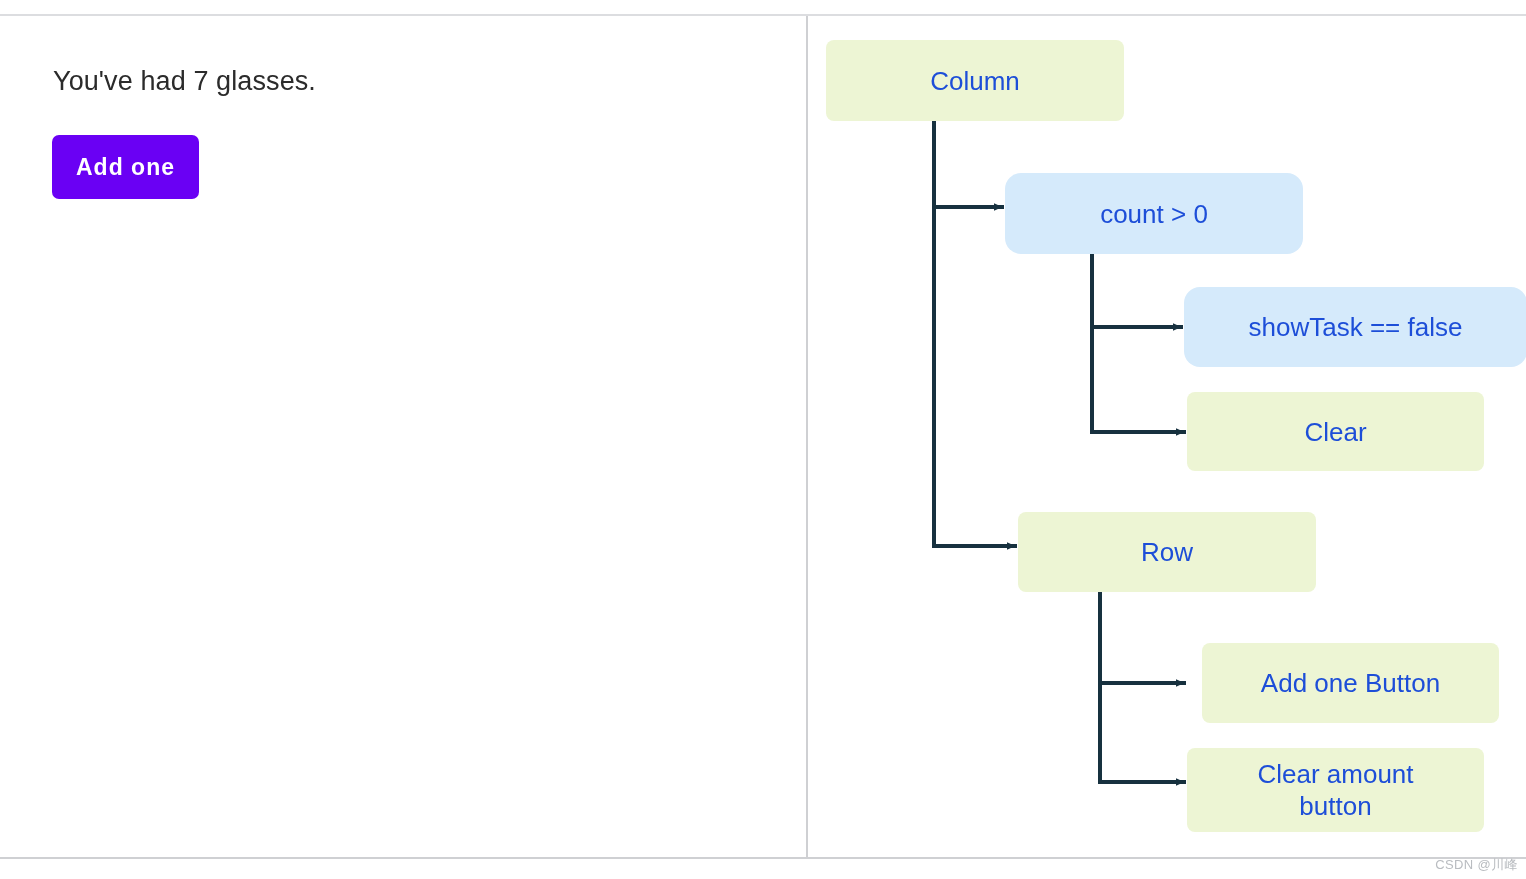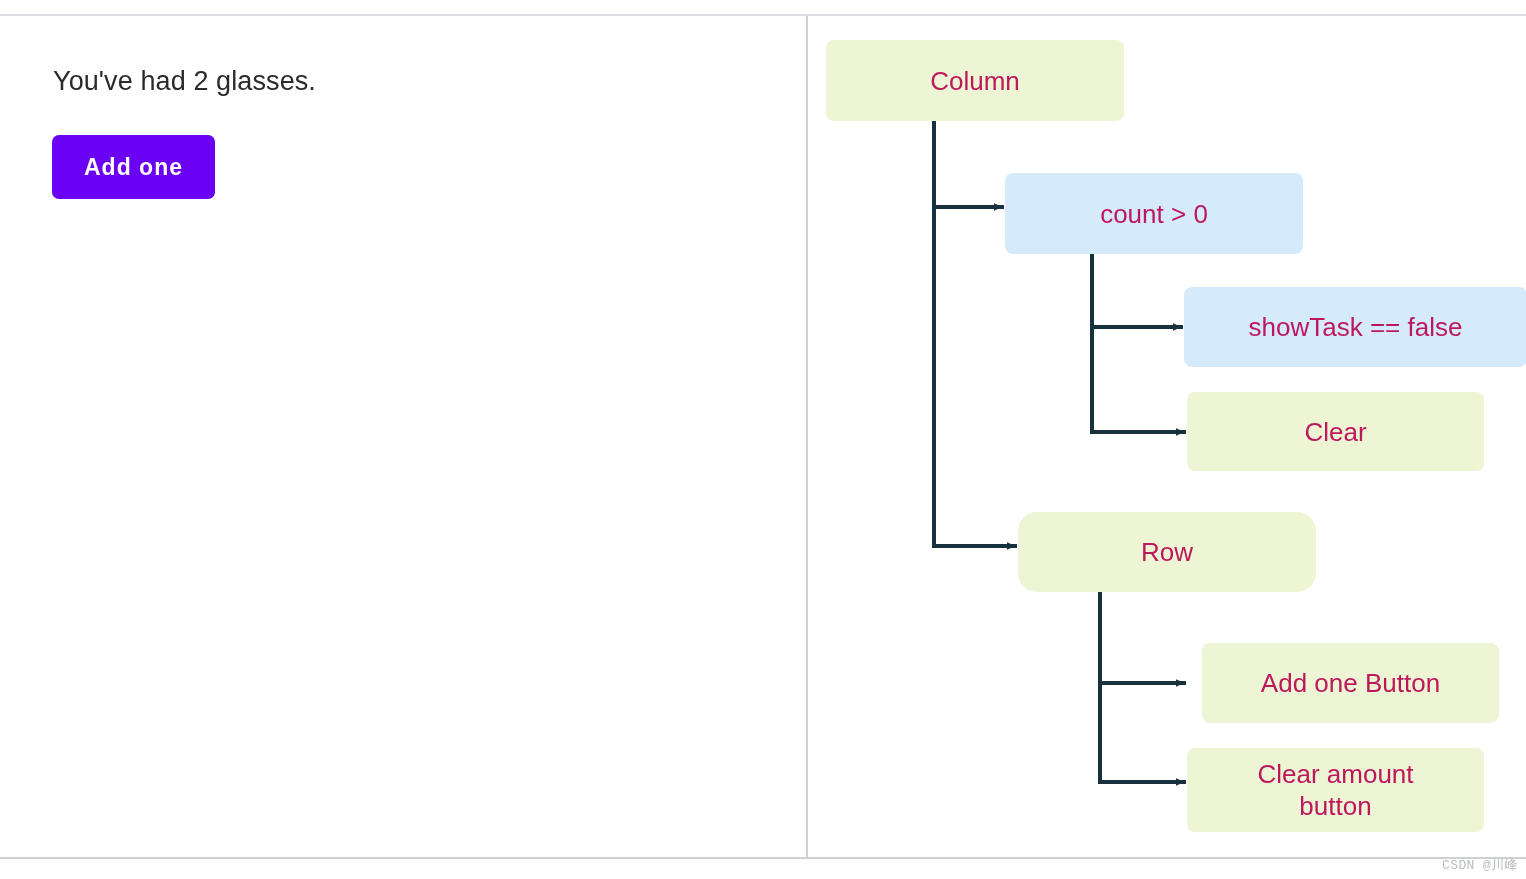--- a/index.html
+++ b/index.html
@@ -70,21 +70,21 @@
     flex-direction: row;
     align-items: flex-start;
     gap: 15px;
   }
   .app-button {
     background: #6a00f4;
     color: #ffffff;
     border: none;
     border-radius: 7px;
     height: 64px;
-    padding: 0 32px;
+    padding: 0 24px;
     font-family: "Liberation Sans", "DejaVu Sans", sans-serif;
     font-size: 23px;
     font-weight: bold;
     letter-spacing: 1.0px;
     cursor: pointer;
     display: flex;
     align-items: center;
     justify-content: center;
     white-space: nowrap;
   }
@@ -105,49 +105,49 @@
     width: 718px;
     height: 841px;
   }
   .node {
     position: absolute;
     border-radius: 8px;
     display: flex;
     align-items: center;
     justify-content: center;
     text-align: center;
-    color: #be185d;
+    color: #1d4ed8;
     font-size: 26px;
     line-height: 32px;
     padding: 20px 10px;
   }
   .node-green { background: #edf5d4; }
-  .node-blue  { background: #d5eafb; }
+  .node-blue  { background: #d5eafb; border-radius: 16px; }
 
   
   .watermark {
     position: absolute;
     right: 8px;
     top: 856px;
     font-size: 13px;
     color: #b9bcc0;
     letter-spacing: 0.4px;
     white-space: nowrap;
-    font-family: Liberation Mono, monospace;
+    font-family: Liberation Sans, sans-serif;
   }
 </style>
 </head>
 <body>
 
 <div class="rule-top"></div>
 <div class="rule-bottom"></div>
 <div class="rule-vertical"></div>
 
 <div class="app-pane">
-  <div class="app-status-text">You've had 2 glasses.</div>
+  <div class="app-status-text">You've had 7 glasses.</div>
 
   <div class="app-button-row">
     <button class="app-button">Add one</button>
   </div>
 </div>
 
 <div class="diagram-pane">
   <svg class="diagram-svg" viewBox="0 0 718 841">
     <defs>
       <marker id="arrowhead" markerWidth="9" markerHeight="8" refX="8.5" refY="4" orient="auto" markerUnits="userSpaceOnUse">
@@ -161,19 +161,19 @@
         <path d="M284,240 L284,416 L376,416" marker-end="url(#arrowhead)"></path>
         <path d="M292,578 L292,667 L376,667" marker-end="url(#arrowhead)"></path>
         <path d="M292,578 L292,766 L376,766" marker-end="url(#arrowhead)"></path>
       </g>
   </svg>
   <div id="node-layer">
       <div class="node node-green" style="left: 18px; top: 24px; width: 298px; height: 81px;">Column</div>
       <div class="node node-blue" style="left: 197px; top: 157px; width: 298px; height: 81px;">count &gt; 0</div>
       <div class="node node-blue" style="left: 376px; top: 271px; width: 343px; height: 80px;">showTask == false</div>
       <div class="node node-green" style="left: 379px; top: 376px; width: 297px; height: 79px;">Clear</div>
-      <div class="node node-green" style="left: 210px; top: 496px; width: 298px; height: 80px; border-radius: 19px;">Row</div>
+      <div class="node node-green" style="left: 210px; top: 496px; width: 298px; height: 80px;">Row</div>
       <div class="node node-green" style="left: 394px; top: 627px; width: 297px; height: 80px;">Add one Button</div>
       <div class="node node-green" style="left: 379px; top: 732px; width: 297px; height: 84px;">Clear amount<br>button</div>
     </div>
 </div>
 
 <div class="watermark">CSDN @川峰</div>
 
 </body></html>

